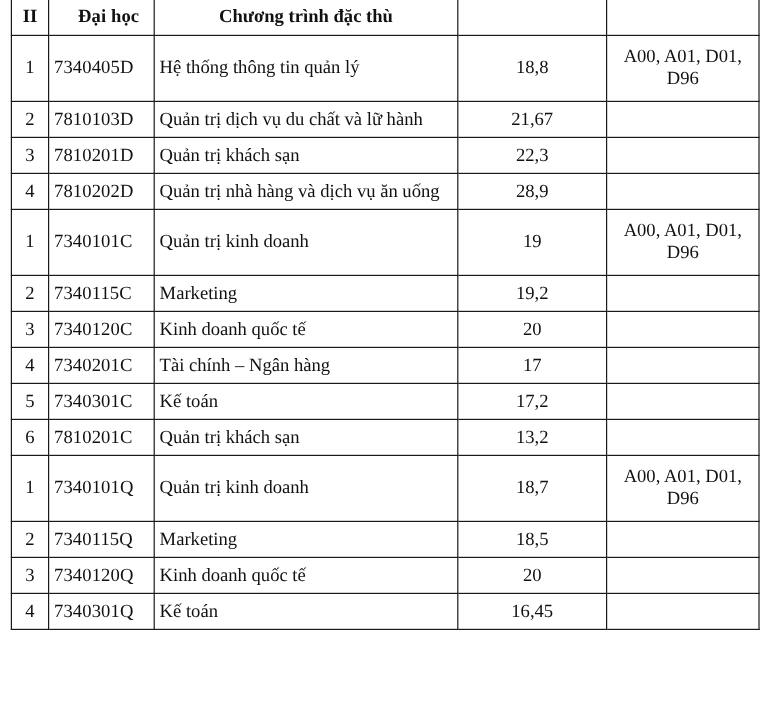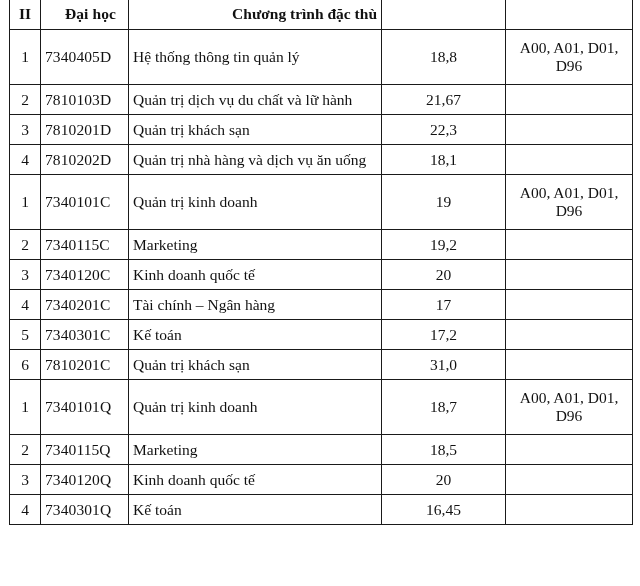--- a/index.html
+++ b/index.html
@@ -55,21 +55,21 @@
   td.name  { text-align: left; }
   td.score { text-align: center; }
   td.subj  { text-align: center; line-height: 1.2; }
 
   
   tr.section td {
     font-weight: bold;
   }
   tr.section td.idx  { text-align: center; }
   tr.section td.code { text-align: center; padding-left: 16px; }
-  tr.section td.name { text-align: right; }
+  tr.section td.name { text-align: center; }
 
   
   tr.section { height: 31px; }
   tr.single  { height: 30px; }
   tr.tall    { height: 55px; }
 
   
   tr.clipped { height: 30px; }
 </style>
 </head>
@@ -111,21 +111,21 @@
           <td class="idx">3</td>
           <td class="code">7810201D</td>
           <td class="name">Quản trị khách sạn</td>
           <td class="score">22,3</td>
           <td class="subj"></td>
         </tr>
         <tr class="single">
           <td class="idx">4</td>
           <td class="code">7810202D</td>
           <td class="name">Quản trị nhà hàng và dịch vụ ăn uống</td>
-          <td class="score">18,1</td>
+          <td class="score">28,9</td>
           <td class="subj"></td>
         </tr>
         <tr class="tall">
           <td class="idx">1</td>
           <td class="code">7340101C</td>
           <td class="name">Quản trị kinh doanh</td>
           <td class="score">19</td>
           <td class="subj">A00, A01, D01, D96</td>
         </tr>
         <tr class="single">
@@ -153,21 +153,21 @@
           <td class="idx">5</td>
           <td class="code">7340301C</td>
           <td class="name">Kế toán</td>
           <td class="score">17,2</td>
           <td class="subj"></td>
         </tr>
         <tr class="single">
           <td class="idx">6</td>
           <td class="code">7810201C</td>
           <td class="name">Quản trị khách sạn</td>
-          <td class="score">31,0</td>
+          <td class="score">13,2</td>
           <td class="subj"></td>
         </tr>
         <tr class="tall">
           <td class="idx">1</td>
           <td class="code">7340101Q</td>
           <td class="name">Quản trị kinh doanh</td>
           <td class="score">18,7</td>
           <td class="subj">A00, A01, D01, D96</td>
         </tr>
         <tr class="single">

